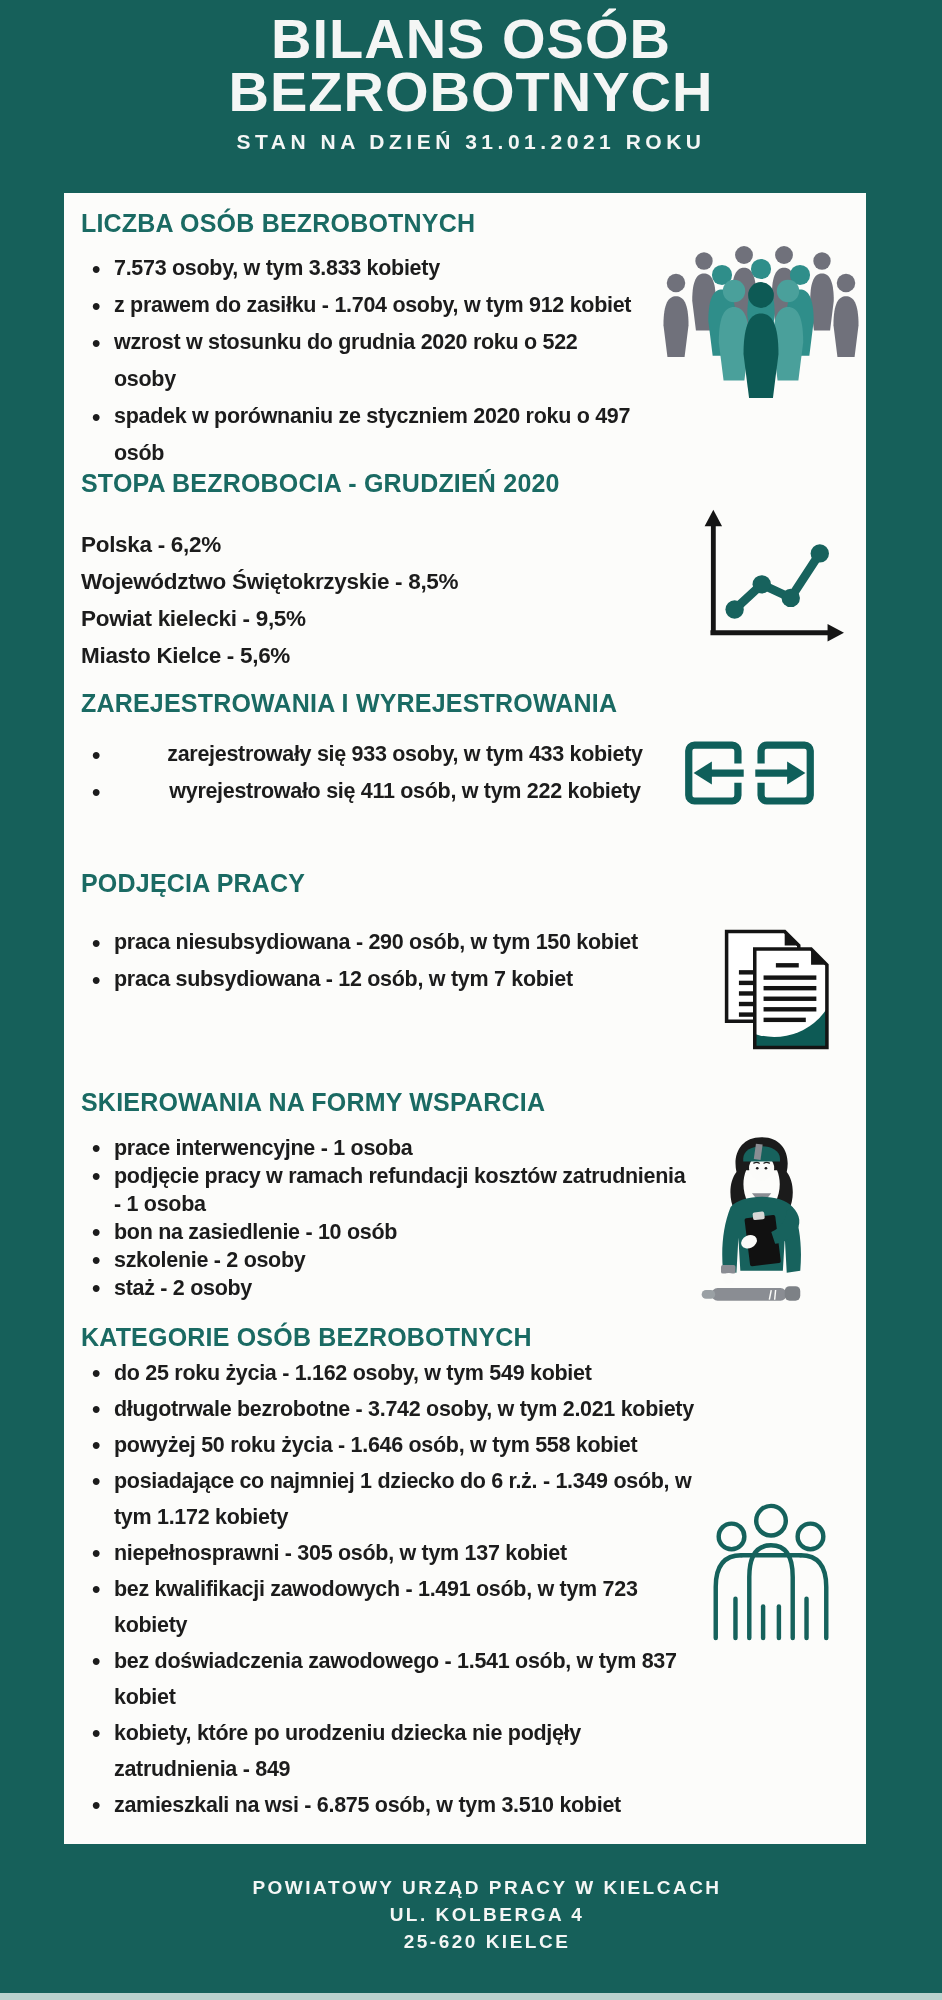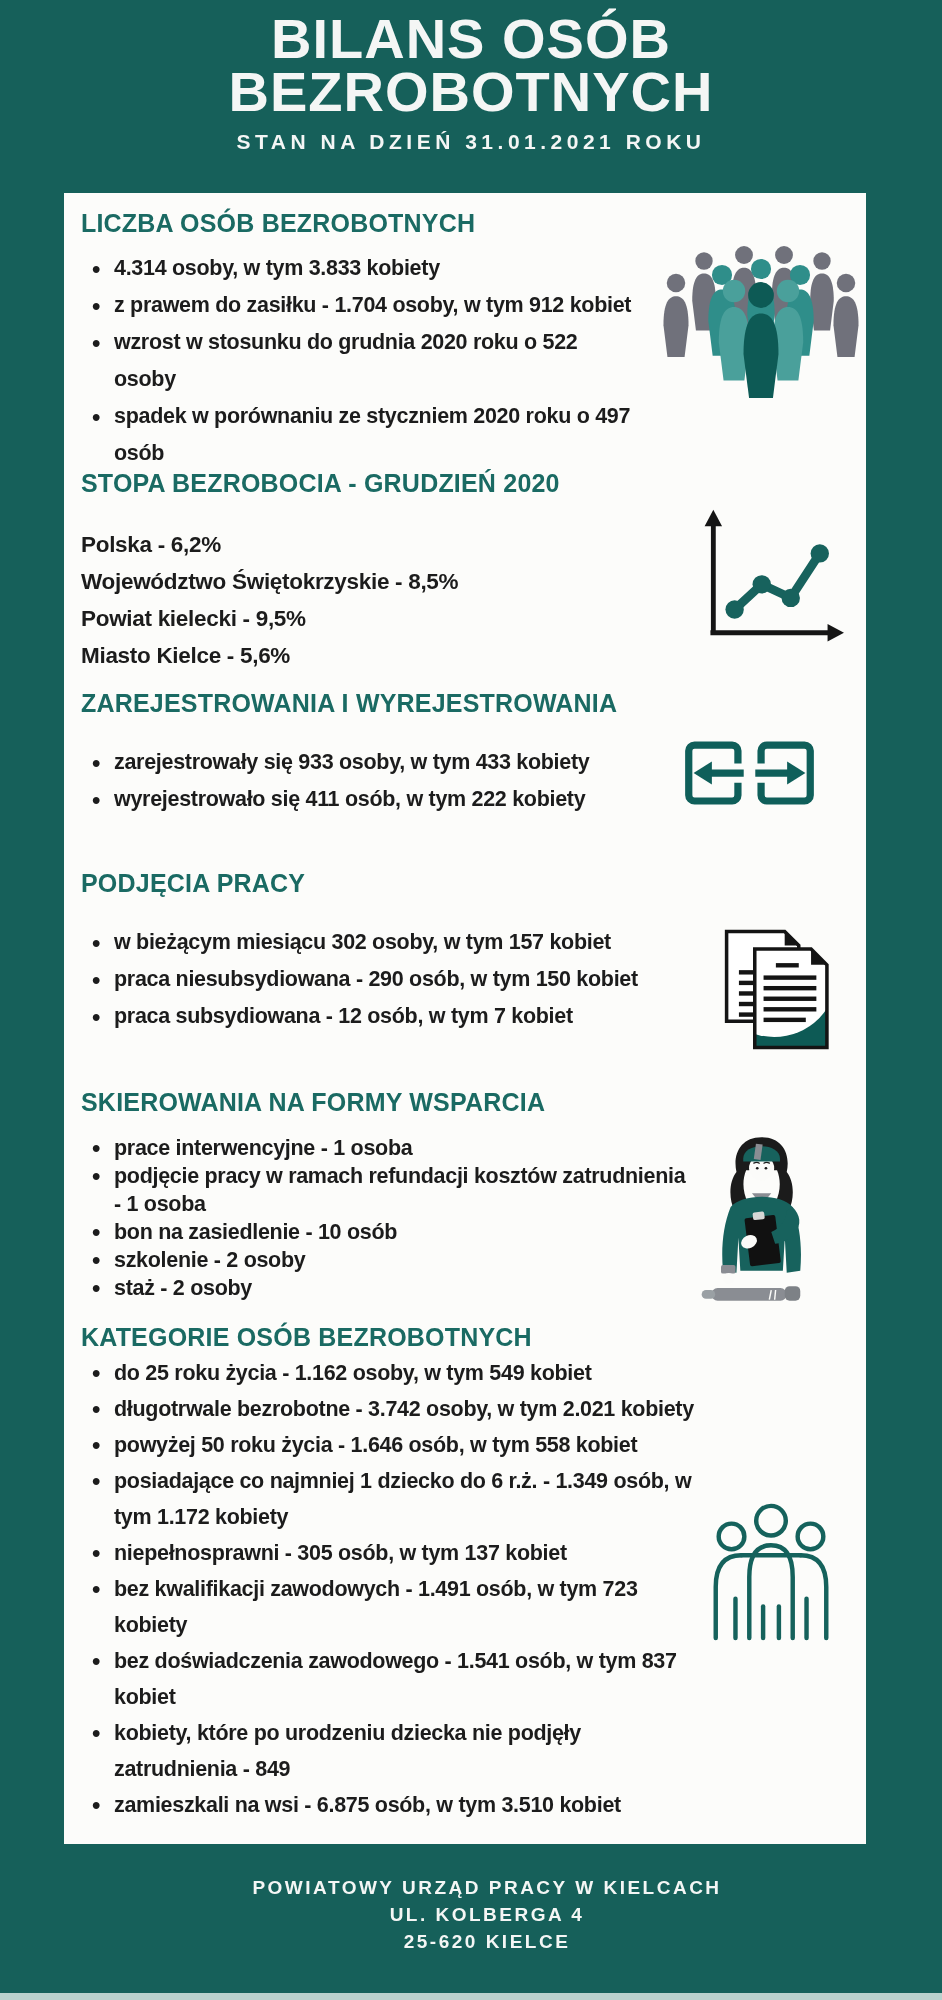--- a/index.html
+++ b/index.html
@@ -28,21 +28,21 @@
     margin:0;color:var(--heading);font-size:25px;line-height:30px;
     font-weight:bold;letter-spacing:0.2px;
   }
   .items{list-style:none;margin:8px 0 0 0;padding:0;width:615px;
     color:var(--text);font-size:21.5px;font-weight:bold;letter-spacing:-0.3px;line-height:37px;}
   .items li{position:relative;padding-left:33px;}
   .items li::before{content:"\2022";position:absolute;left:11px;top:0;font-size:24px;}
   .plain{margin-top:28px;width:615px;color:var(--text);
     font-size:22.5px;font-weight:bold;letter-spacing:-0.3px;line-height:37px;}
   .s1 .items{margin-top:12px;width:560px;}
-  .s3 .items{margin-top:26px;}
+  .s3 .items{margin-top:18px;text-align:center;}
   .s4 .items{margin-top:26px;}
   .s5 .items{margin-top:17px;line-height:28px;}
   .s6 .items{margin-top:3px;line-height:36px;}
   .icon{position:absolute;}
   .icon svg{display:block;width:100%;height:100%;}
   
   .footer{
     position:absolute;top:1874px;left:16px;width:100%;text-align:center;
     color:var(--white);font-size:19px;font-weight:bold;letter-spacing:2.5px;line-height:27px;
   }
@@ -59,21 +59,21 @@
       <span>BEZROBOTNYCH</span>
     </h1>
     <div class="subtitle">STAN NA DZIEŃ 31.01.2021 ROKU</div>
   </header>
 
   <main class="panel">
 
     <section class="section s1" style="top:15px;">
       <h2>LICZBA OSÓB BEZROBOTNYCH</h2>
       <ul class="items">
-        <li>4.314 osoby, w tym 3.833 kobiety</li>
+        <li>7.573 osoby, w tym 3.833 kobiety</li>
         <li>z prawem do zasiłku - 1.704 osoby, w tym 912 kobiet</li>
         <li>wzrost w stosunku do grudnia 2020 roku o 522 osoby</li>
         <li>spadek w porównaniu ze styczniem 2020 roku o 497 osób</li>
       </ul>
     </section>
     <div class="icon" style="left:592px;top:42px;width:210px;height:175px;">
       <svg viewBox="0 0 210 175" xmlns="http://www.w3.org/2000/svg">
         <defs>
           <g id="pers">
               <circle cx="0" cy="0" r="14"></circle>
@@ -132,21 +132,20 @@
         <polygon points="12,35 31,23 31,47" fill="#0f5f5a" stroke="none"></polygon>
         <path d="M82 25 V12 a6 6 0 0 1 6 -6 H127 a6 6 0 0 1 6 6 V58 a6 6 0 0 1 -6 6 H88 a6 6 0 0 1 -6 -6 V45"></path>
         <line x1="76" y1="35" x2="114" y2="35"></line>
         <polygon points="128,35 109,23 109,47" fill="#0f5f5a" stroke="none"></polygon>
       </svg>
     </div>
 
     <section class="section s4" style="top:675px;">
       <h2>PODJĘCIA PRACY</h2>
       <ul class="items">
-        <li>w bieżącym miesiącu 302 osoby, w tym 157 kobiet</li>
         <li>praca niesubsydiowana - 290 osób,  w tym 150 kobiet</li>
         <li>praca subsydiowana - 12 osób, w tym 7 kobiet</li>
       </ul>
     </section>
     <div class="icon" style="left:645px;top:726px;width:132px;height:141px;">
       <svg viewBox="0 0 150 160" xmlns="http://www.w3.org/2000/svg">
         <defs>
             <clipPath id="pgclip">
               <path d="M52 34 H116 L134 52 V146 H52 Z"></path>
             </clipPath>

